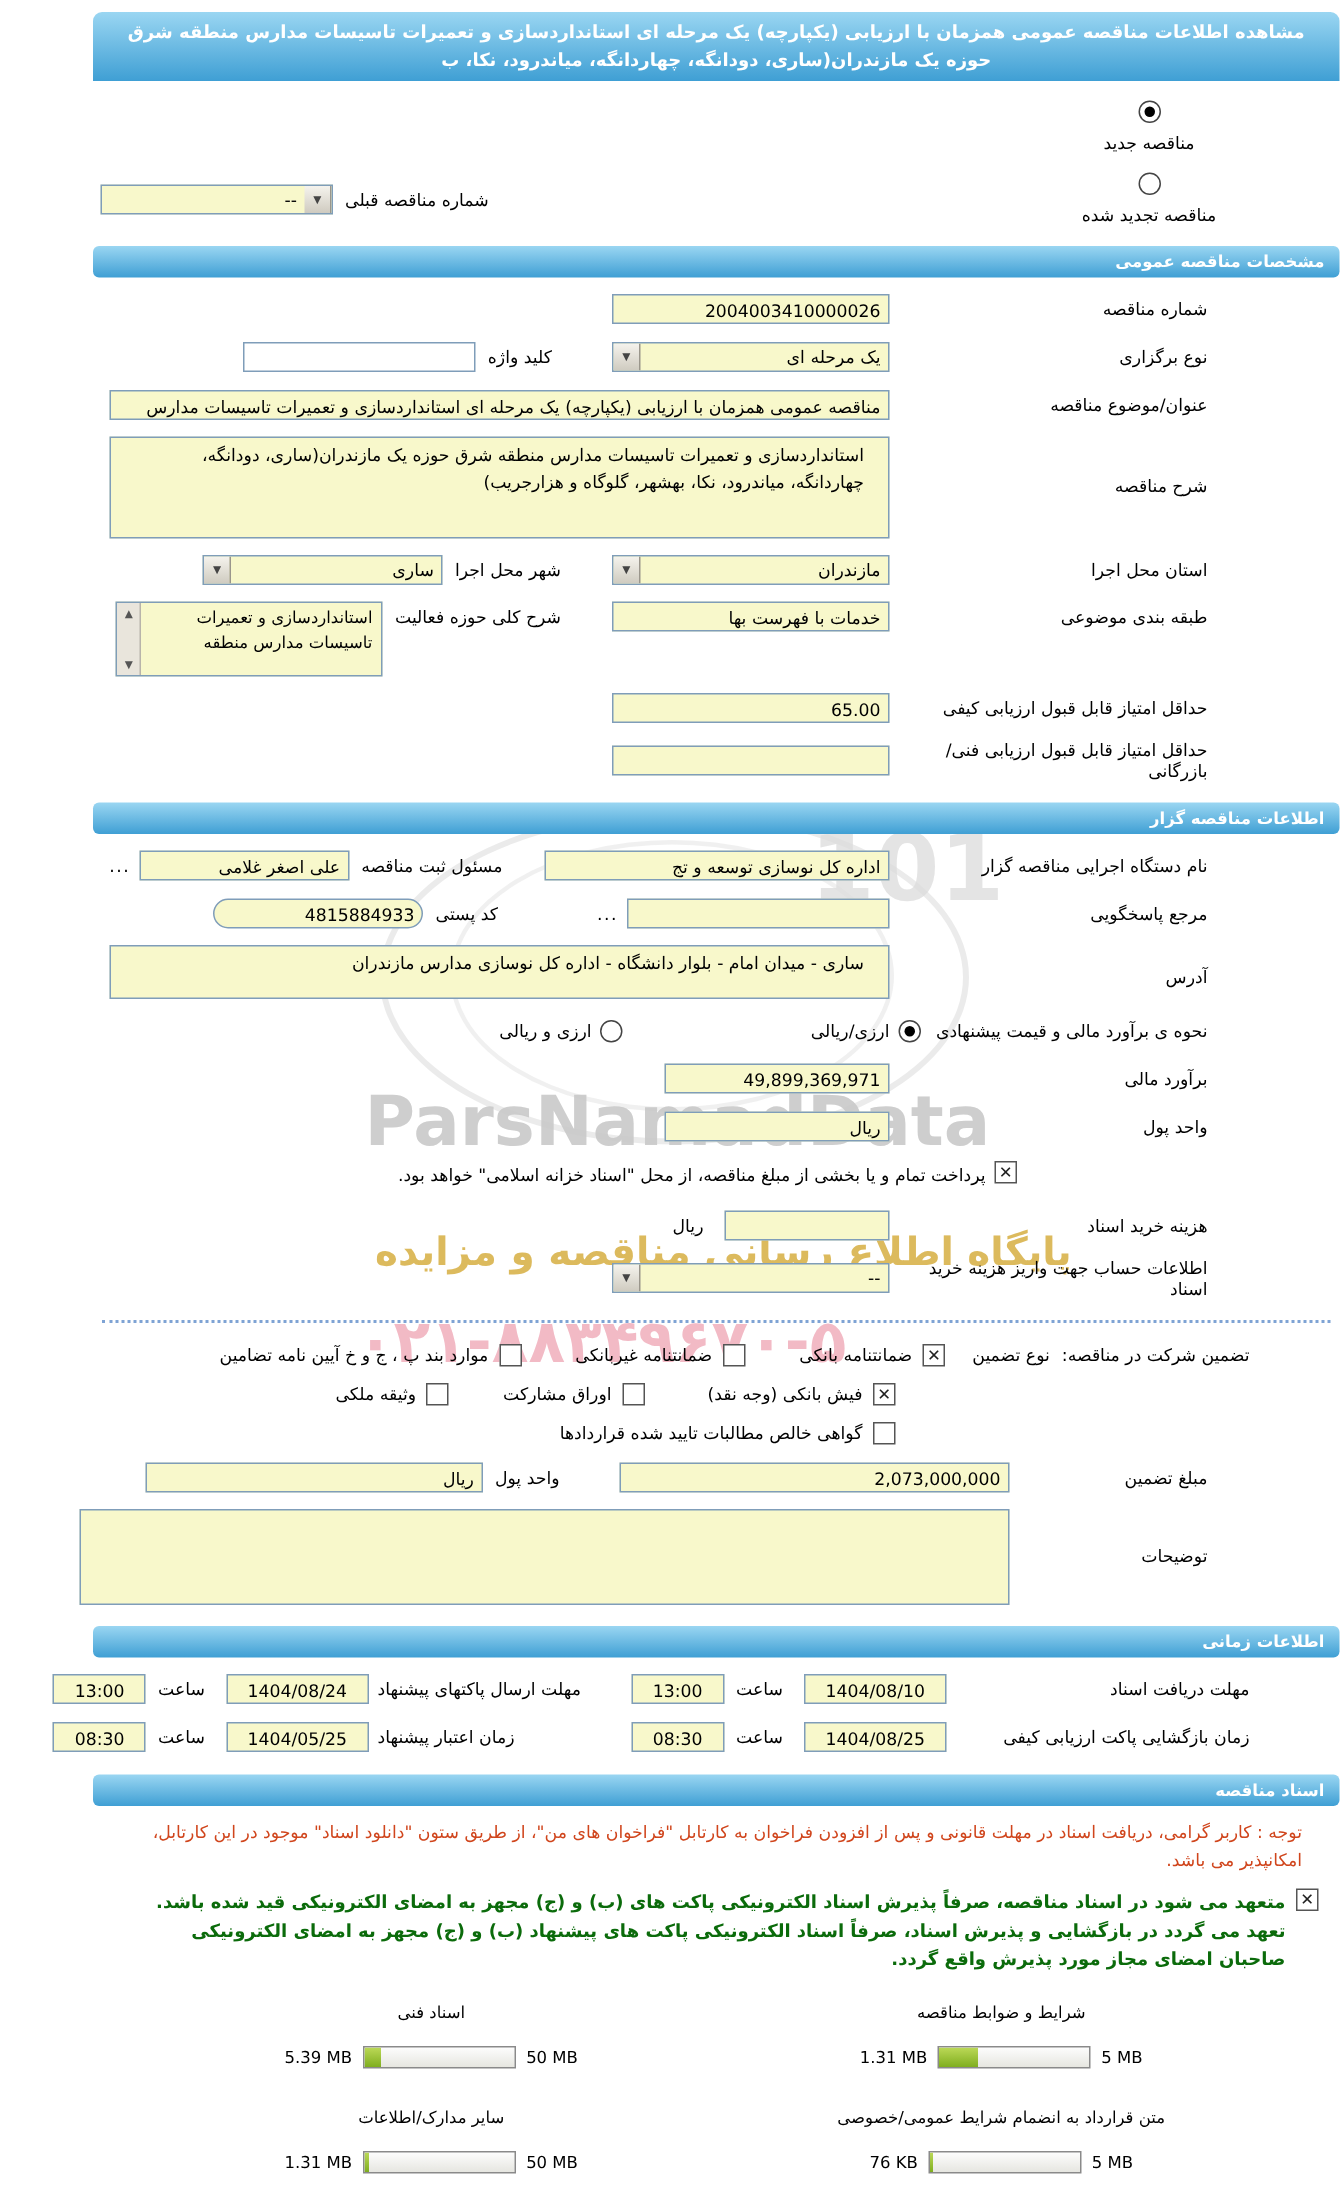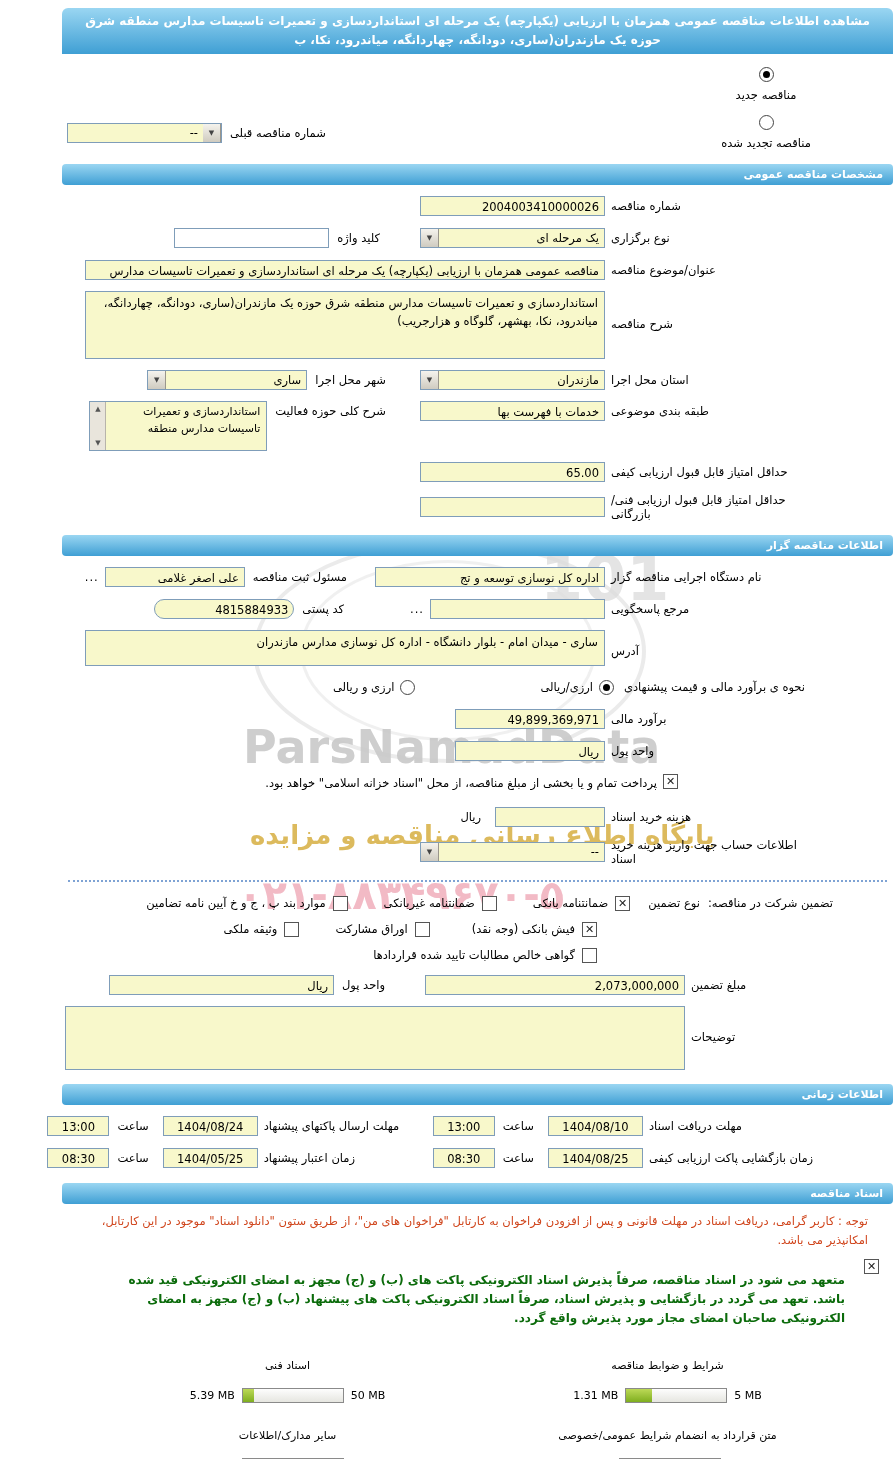--- a/index.html
+++ b/index.html
@@ -35,34 +35,34 @@
     border-radius:4px;margin:14px 0 4px 0;
   }
   
   .radiorow{display:flex;direction:ltr;align-items:center;margin:13px 0;padding-left:5px;}
   .rgroup{width:150px;display:flex;direction:ltr;align-items:center;gap:6px;
     margin-left:auto;margin-right:52px;flex-direction:column;}
   .rgroup .rlabel{direction:rtl;white-space:nowrap;}
   
   .frow{display:flex;align-items:center;padding-right:88px;margin:10px 0;min-height:22px;}
   .frow.top{align-items:flex-start;}
-  .lbl{flex:0 0 200px;text-align:left;padding-left:6px;box-sizing:border-box;}
+  .lbl{flex:0 0 200px;text-align:right;padding-left:6px;box-sizing:border-box;margin-left:12px;}
   .lbl.narrow{flex-basis:190px;}
   .lbl2{padding:0 14px 0 8px;white-space:nowrap;}
   .tlbl{flex:0 0 150px;text-align:left;padding:0 14px 0 6px;box-sizing:border-box;}
   .tf{
     background:#f8f8cb;border:1px solid #7f9db9;height:20px;line-height:20px;
     padding:0 5px;box-sizing:border-box;overflow:hidden;white-space:nowrap;flex:none;
   }
   .tf.white{background:#fff;}
   .tf.center{text-align:center;}
   .w95{width:95px}.w62{width:62px}.w110{width:110px}.w140{width:140px}.w150{width:150px}
   .w155{width:155px}.w160{width:160px}.w175{width:175px}.w185{width:185px}
   .w225{width:225px}.w230{width:230px}.w260{width:260px}.w520{width:520px}
-  .area{height:auto;white-space:normal;line-height:1.55;padding:3px 6px;overflow:hidden;}
+  .area{height:auto;white-space:normal;line-height:1.55;padding:3px 16px;overflow:hidden;}
   .h68{height:68px}.h64{height:64px}.h36{height:36px}
   
   .combo{display:flex;align-items:stretch;padding:0;line-height:18px;}
   .combo .val{flex:1;padding:0 5px;overflow:hidden;white-space:nowrap;}
   .combo .dd{
     width:17px;background:linear-gradient(#f5f3ed,#cfcbc0);border:1px solid #9a968c;
     border-top:none;border-bottom:none;border-left:none;
     display:flex;align-items:center;justify-content:center;font-size:7px;color:#444;
   }
   
@@ -84,21 +84,21 @@
   .picker{padding:0 6px;letter-spacing:1px;cursor:pointer;}
   
   .treasury{display:flex;gap:6px;padding-right:215px;align-items:flex-start;margin:12px 0;}
   .treasury p{margin:0;width:480px;line-height:1.7;}
   .g-row{display:flex;align-items:center;gap:8px;padding-right:60px;margin:11px 0;}
   .g-row.indent{padding-right:296px;}
   .g-item{display:flex;align-items:center;gap:7px;margin-left:28px;}
   .sep{border-top:2px dotted #7fa3d4;margin:14px 6px;}
   .note{color:#d0451c;line-height:1.7;padding:4px 25px 0 35px;}
   .commit{display:flex;gap:7px;align-items:flex-start;padding:8px 14px 2px 20px;}
-  .commit p{margin:12px;color:#0b6b0b;font-weight:bold;font-size:12px;line-height:1.6;}
+  .commit p{margin:0;color:#0b6b0b;font-weight:bold;font-size:12px;line-height:1.6;}
   
   .uploads{margin-top:16px;}
   .up-row{display:flex;justify-content:center;gap:95px;margin:14px 0 26px 0;}
   .up{width:285px;text-align:center;}
   .uplabel{font-size:11px;margin-bottom:16px;}
   .upbar{display:flex;direction:ltr;justify-content:center;align-items:center;gap:7px;
     font-size:11px;}
   .track{width:100px;height:13px;border:1px solid #8a8a8a;
     background:linear-gradient(#fdfdfd,#e6e6e0);position:relative;overflow:hidden;flex:none;}
   .fill{display:block;height:100%;background:linear-gradient(#bcd957,#7fae1f);}

